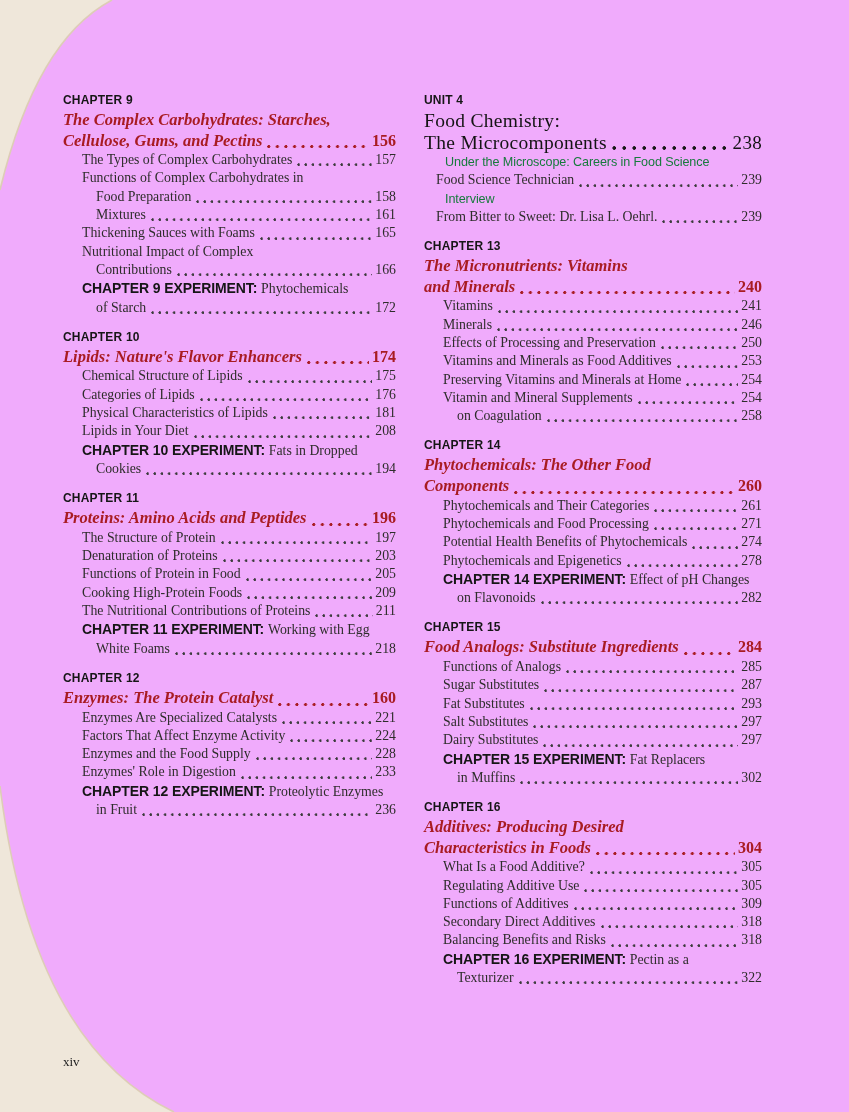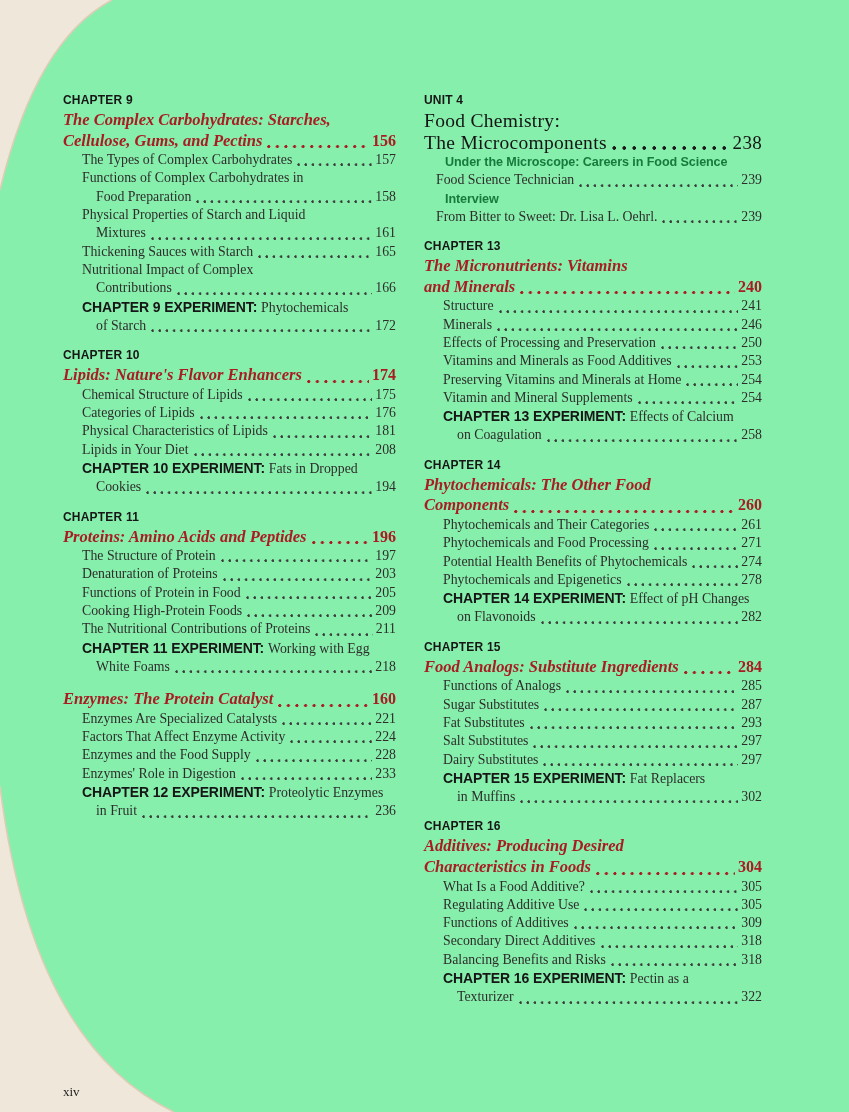--- a/index.html
+++ b/index.html
@@ -1,51 +1,51 @@
 <!DOCTYPE html>
 <html><head>
 <meta charset="utf-8">
 <style>
   html,body{margin:0;padding:0;background:#ffffff;}
-  .page{position:relative;width:849px;height:1112px;background:#86efac;overflow:hidden;
+  .page{position:relative;width:849px;height:1112px;background:#f0abfc;overflow:hidden;
         font-family:"Liberation Serif", serif;}
   .deco{position:absolute;left:0;top:0;width:849px;height:1112px;pointer-events:none;}
   .col{position:absolute;top:93px;}
   .col-left{left:63px;width:333px;}
   .col-right{left:424px;width:338px;}
   .section{margin-top:13px;}
   .section:first-child{margin-top:0;}
   .section.unit{margin-bottom:9px;}
   .kicker{font-family:"Liberation Sans", sans-serif;font-weight:bold;font-size:12px;
           line-height:15px;color:#161616;letter-spacing:.2px;margin-bottom:2px;}
   .row{display:flex;align-items:baseline;white-space:nowrap;}
   .title-line{font-style:italic;font-weight:bold;font-size:16.5px;line-height:20.6px;color:#a81c22;}
   .title-line .pagenum{font-style:normal;font-size:16px;}
   .unit .title-line{font-style:normal;font-weight:normal;font-size:19.5px;line-height:21.5px;
                     color:#141414;letter-spacing:.3px;}
   .unit .title-line .pagenum{font-size:19px;}
   .line{font-size:13.8px;line-height:18.3px;color:#2e2d2b;padding-left:19px;}
   .line.cont{padding-left:33px;}
   .line.unit-line{padding-left:12px;align-items:center;}
-  .subhead{font-family:"Liberation Sans", sans-serif;font-weight:bold;font-size:12.6px;
+  .subhead{font-family:"Liberation Sans", sans-serif;font-weight:normal;font-size:12.6px;
            line-height:18.3px;color:#177a3d;padding-left:21px;letter-spacing:-.1px;}
   .exp-prefix{font-family:"Liberation Sans", sans-serif;font-weight:bold;font-size:14px;
               color:#161616;letter-spacing:-.1px;}
   .dots{flex:1 1 auto;min-width:8px;height:5px;align-self:flex-end;margin:0 3px 2px 5px;
         background-image:radial-gradient(circle at 1.6px 2.6px,#3a3a3a 1.05px,transparent 1.55px);
         background-size:7.2px 5px;background-repeat:repeat-x;}
   .dots.dots-red{height:5px;margin-bottom:2px;
         background-image:radial-gradient(circle at 1.8px 2.6px,#a81c22 1.3px,transparent 1.8px);
         background-size:8.6px 5px;}
   .dots.dots-unit{height:6px;margin-bottom:2px;
         background-image:radial-gradient(circle at 2.2px 3px,#1a1a1a 1.5px,transparent 2.1px);
         background-size:10px 6px;}
   .pagenum{margin-left:0;}
   .folio{position:absolute;left:63px;top:1054px;font-size:13px;color:#222;
-         font-family:"Liberation Serif", serif;margin-top:30px;}
+         font-family:"Liberation Serif", serif;}
 </style>
 </head>
 <body>
 
 <div class="page">
   <svg class="deco" viewBox="0 0 849 1112" xmlns="http://www.w3.org/2000/svg">
     <path d="M0,0 L112,0 Q36,40 0,190 Z" fill="#efe7da"></path>
     <path d="M112,0 Q36,40 0,190" fill="none" stroke="#ddcdb6" stroke-width="1.6"></path>
     <path d="M0,786 Q32,1044 174,1112 L0,1112 Z" fill="#efe7da"></path>
     <path d="M0,786 Q32,1044 174,1112" fill="none" stroke="#ddcdb6" stroke-width="1.6"></path>
@@ -68,30 +68,27 @@
           <span class="pagenum">157</span>
         </div>
         <div class="row line">
           <span class="etext">Functions of Complex Carbohydrates in</span>
         </div>
         <div class="row line cont">
           <span class="etext">Food Preparation</span>
           <span class="dots"></span>
           <span class="pagenum">158</span>
         </div>
-        <div class="row line">
-          <span class="etext">Physical Properties of Starch and Liquid</span>
-        </div>
         <div class="row line cont">
           <span class="etext">Mixtures</span>
           <span class="dots"></span>
           <span class="pagenum">161</span>
         </div>
         <div class="row line">
-          <span class="etext">Thickening Sauces with Starch</span>
+          <span class="etext">Thickening Sauces with Foams</span>
           <span class="dots"></span>
           <span class="pagenum">165</span>
         </div>
         <div class="row line">
           <span class="etext">Nutritional Impact of Complex</span>
         </div>
         <div class="row line cont">
           <span class="etext">Contributions</span>
           <span class="dots"></span>
           <span class="pagenum">166</span>
@@ -179,20 +176,21 @@
           <span class="exp-prefix">CHAPTER 11 EXPERIMENT:&nbsp;</span>
           <span class="etext">Working with Egg</span>
         </div>
         <div class="row line cont">
           <span class="etext">White Foams</span>
           <span class="dots"></span>
           <span class="pagenum">218</span>
         </div>
       </section>
       <section class="section">
+        <div class="kicker">CHAPTER 12</div>
         <div class="row title-line">
           <span class="ttext">Enzymes: The Protein Catalyst</span>
           <span class="dots dots-red"></span>
           <span class="pagenum">160</span>
         </div>
         <div class="row line">
           <span class="etext">Enzymes Are Specialized Catalysts</span>
           <span class="dots"></span>
           <span class="pagenum">221</span>
         </div>
@@ -250,21 +248,21 @@
         <div class="kicker">CHAPTER 13</div>
         <div class="row title-line">
           <span class="ttext">The Micronutrients: Vitamins</span>
         </div>
         <div class="row title-line">
           <span class="ttext">and Minerals</span>
           <span class="dots dots-red"></span>
           <span class="pagenum">240</span>
         </div>
         <div class="row line">
-          <span class="etext">Structure</span>
+          <span class="etext">Vitamins</span>
           <span class="dots"></span>
           <span class="pagenum">241</span>
         </div>
         <div class="row line">
           <span class="etext">Minerals</span>
           <span class="dots"></span>
           <span class="pagenum">246</span>
         </div>
         <div class="row line">
           <span class="etext">Effects of Processing and Preservation</span>
@@ -278,24 +276,20 @@
         </div>
         <div class="row line">
           <span class="etext">Preserving Vitamins and Minerals at Home</span>
           <span class="dots"></span>
           <span class="pagenum">254</span>
         </div>
         <div class="row line">
           <span class="etext">Vitamin and Mineral Supplements</span>
           <span class="dots"></span>
           <span class="pagenum">254</span>
-        </div>
-        <div class="row line">
-          <span class="exp-prefix">CHAPTER 13 EXPERIMENT:&nbsp;</span>
-          <span class="etext">Effects of Calcium</span>
         </div>
         <div class="row line cont">
           <span class="etext">on Coagulation</span>
           <span class="dots"></span>
           <span class="pagenum">258</span>
         </div>
       </section>
       <section class="section">
         <div class="kicker">CHAPTER 14</div>
         <div class="row title-line">

